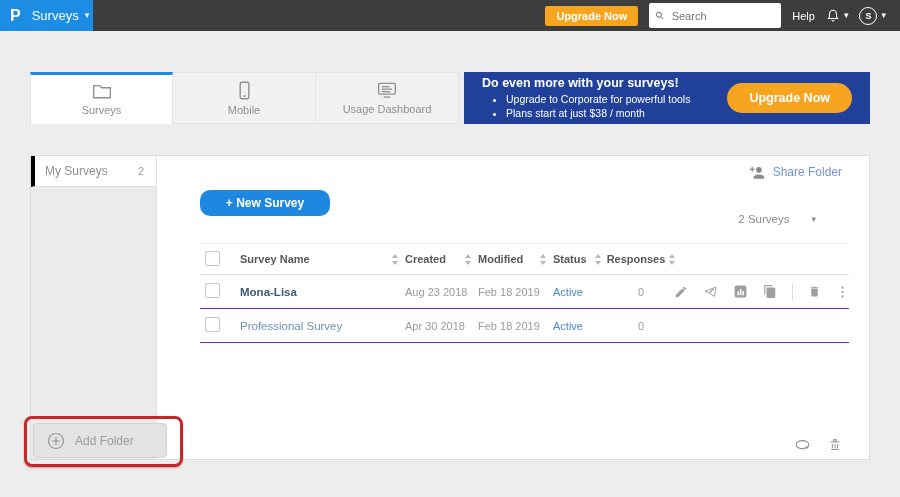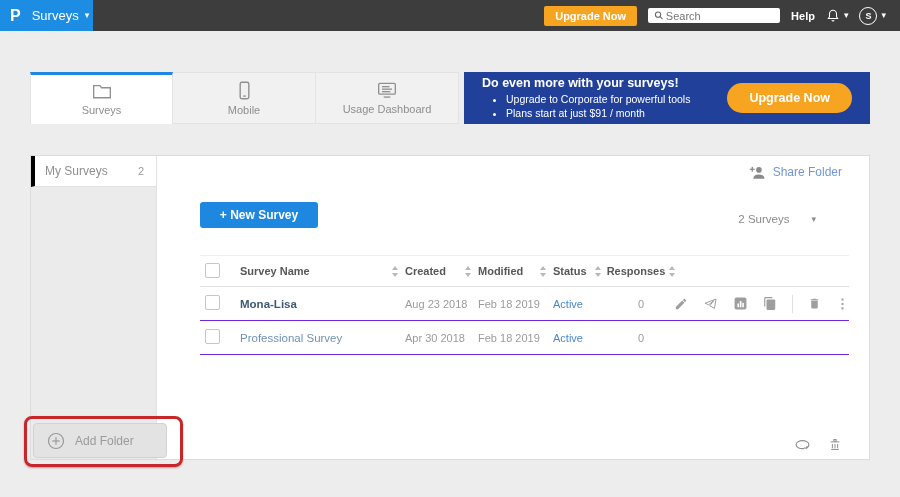--- a/index.html
+++ b/index.html
@@ -7,23 +7,23 @@
 
   
   .topbar{display:flex;align-items:stretch;height:31px;background:#3d3d3d;}
   .brand{display:flex;align-items:center;width:93px;background:#1d8de4;color:#fff;padding-left:10px;box-sizing:border-box;cursor:pointer;}
   .logo{font-weight:bold;font-size:16px;margin-right:11px;}
   .brand-label{font-size:13px;}
   .caret{font-size:9px;line-height:1;}
   .brand .caret{margin-left:6px;color:#fff;}
   .topbar-right{display:flex;align-items:center;margin-left:auto;padding-right:14px;gap:11px;}
   .upgrade-btn{background:#f7a521;color:#fff;border:none;font-weight:bold;font-size:11px;padding:4px 11px;border-radius:2px;font-family:inherit;cursor:pointer;}
-  .search-box{display:flex;align-items:center;background:#fff;border-radius:2px;height:15px;width:120px;padding:0 6px;}
+  .search-box{display:flex;align-items:center;background:#fff;border-radius:2px;height:25px;width:120px;padding:0 6px;gap:5px;}
   .search-box input{border:none;outline:none;font-size:11px;width:100%;font-family:inherit;color:#444;background:transparent;}
-  .help{color:#fff;font-size:11px;text-decoration:none;cursor:pointer;font-weight:bold;}
+  .help{color:#fff;font-size:11px;text-decoration:none;cursor:pointer;}
   .bell-wrap,.avatar-wrap{display:flex;align-items:center;gap:4px;color:#fff;cursor:pointer;}
   .avatar{display:flex;align-items:center;justify-content:center;width:16px;height:16px;border:1px solid #fff;border-radius:50%;font-size:9px;font-weight:bold;}
 
   
   .tabs-row{display:flex;margin:41px 30px 0 30px;height:52px;}
   .tab{display:flex;flex-direction:column;align-items:center;justify-content:center;gap:4px;width:143px;box-sizing:border-box;background:#f1f1f1;border:1px solid #e3e3e3;border-left:none;color:#8e8e8e;font-size:11px;cursor:pointer;}
   .tab:first-child{border-left:1px solid #e3e3e3;}
   .tab.active{background:#fff;border-top:3px solid #1e87e0;border-bottom:none;}
   .banner{flex:1;display:flex;align-items:center;background:#21409a;color:#fff;margin-left:5px;padding:0 18px;box-sizing:border-box;}
   .banner-title{font-size:12.5px;font-weight:bold;margin-bottom:2px;}
@@ -31,23 +31,23 @@
   .banner-cta{margin-left:auto;background:#f7a521;color:#fff;border:none;font-weight:bold;font-size:12.5px;padding:8px 22px;border-radius:17px;font-family:inherit;cursor:pointer;}
 
   
   .card{position:relative;margin:31px 30px 0 30px;height:305px;background:#fff;border:1px solid #dcdcdc;box-sizing:border-box;display:flex;}
   .sidebar{width:140px;background:#ebebeb;border-right:1px solid #e2e2e2;display:flex;flex-direction:column;box-sizing:border-box;}
   .folder-item{display:flex;align-items:center;justify-content:space-between;height:30px;background:#fff;border-left:4px solid #000000;border-bottom:1px solid #e2e2e2;padding:0 12px 0 10px;font-size:12px;color:#8f8f8f;cursor:pointer;}
   .folder-count{font-size:11px;color:#9a9a9a;}
   .add-folder{position:absolute;left:2px;bottom:1px;width:134px;height:35px;background:#e3e3e3;border:1px solid #d2d2d2;border-radius:4px;display:flex;align-items:center;gap:10px;padding-left:13px;box-sizing:border-box;color:#9a9a9a;font-size:12px;cursor:pointer;margin-top:17px;}
   .annotation-box{position:absolute;left:-7px;bottom:-8px;width:153px;height:45px;border:3px solid #c5272b;border-radius:8px;box-shadow:0 1px 2px rgba(120,0,0,.35);pointer-events:none;z-index:5;}
 
-  .content{flex:1;position:relative;padding:16px 20px;box-sizing:border-box;margin-left:23px;}
+  .content{flex:1;position:relative;padding:4px 20px;box-sizing:border-box;margin-left:23px;}
   .share-folder{position:absolute;top:9px;right:27px;display:flex;align-items:center;gap:7px;font-size:12px;color:#7195d6;text-decoration:none;cursor:pointer;}
-  .new-survey{display:block;margin-top:30px;background:#1e87e0;color:#fff;border:none;font-weight:bold;font-size:12px;width:118px;height:26px;border-radius:3px;font-family:inherit;cursor:pointer;}
+  .new-survey{display:block;margin-top:30px;background:#1e87e0;color:#fff;border:none;font-weight:bold;font-size:12px;width:130px;height:26px;border-radius:10px;font-family:inherit;cursor:pointer;}
   .count-dd{position:absolute;top:57px;right:53px;display:flex;align-items:center;gap:22px;color:#8a8a8a;font-size:11.5px;cursor:pointer;}
   .count-dd .caret{color:#8a8a8a;}
 
   
   .table{margin-top:27px;}
   .thead{display:flex;align-items:center;height:30px;border-top:1px solid #efefef;border-bottom:1px solid #e0e0e0;font-size:11px;font-weight:bold;color:#575757;}
   .trow{display:flex;align-items:center;height:33px;border-bottom:1px solid #6d28d9;font-size:11px;color:#9b9b9b;}
   .c-check{width:40px;padding-left:5px;box-sizing:border-box;}
   .c-name{width:165px;display:flex;align-items:center;}
   .c-created{width:73px;display:flex;align-items:center;}
@@ -127,21 +127,21 @@
           <line x1="6" y1="12" x2="16" y2="12"></line>
           <line x1="8" y1="18.5" x2="16" y2="18.5"></line>
         </svg>
       <span>Usage Dashboard</span>
     </div>
     <div class="banner">
       <div>
         <div class="banner-title">Do even more with your surveys!</div>
         <ul>
           <li>Upgrade to Corporate for powerful tools</li>
-          <li>Plans start at just $91 / month</li>
+          <li>Plans start at just $38 / month</li>
         </ul>
       </div>
       <button class="banner-cta">Upgrade Now</button>
     </div>
   </div>
 
   <div class="card">
 
     <aside class="sidebar">
       <div class="folder-item">

